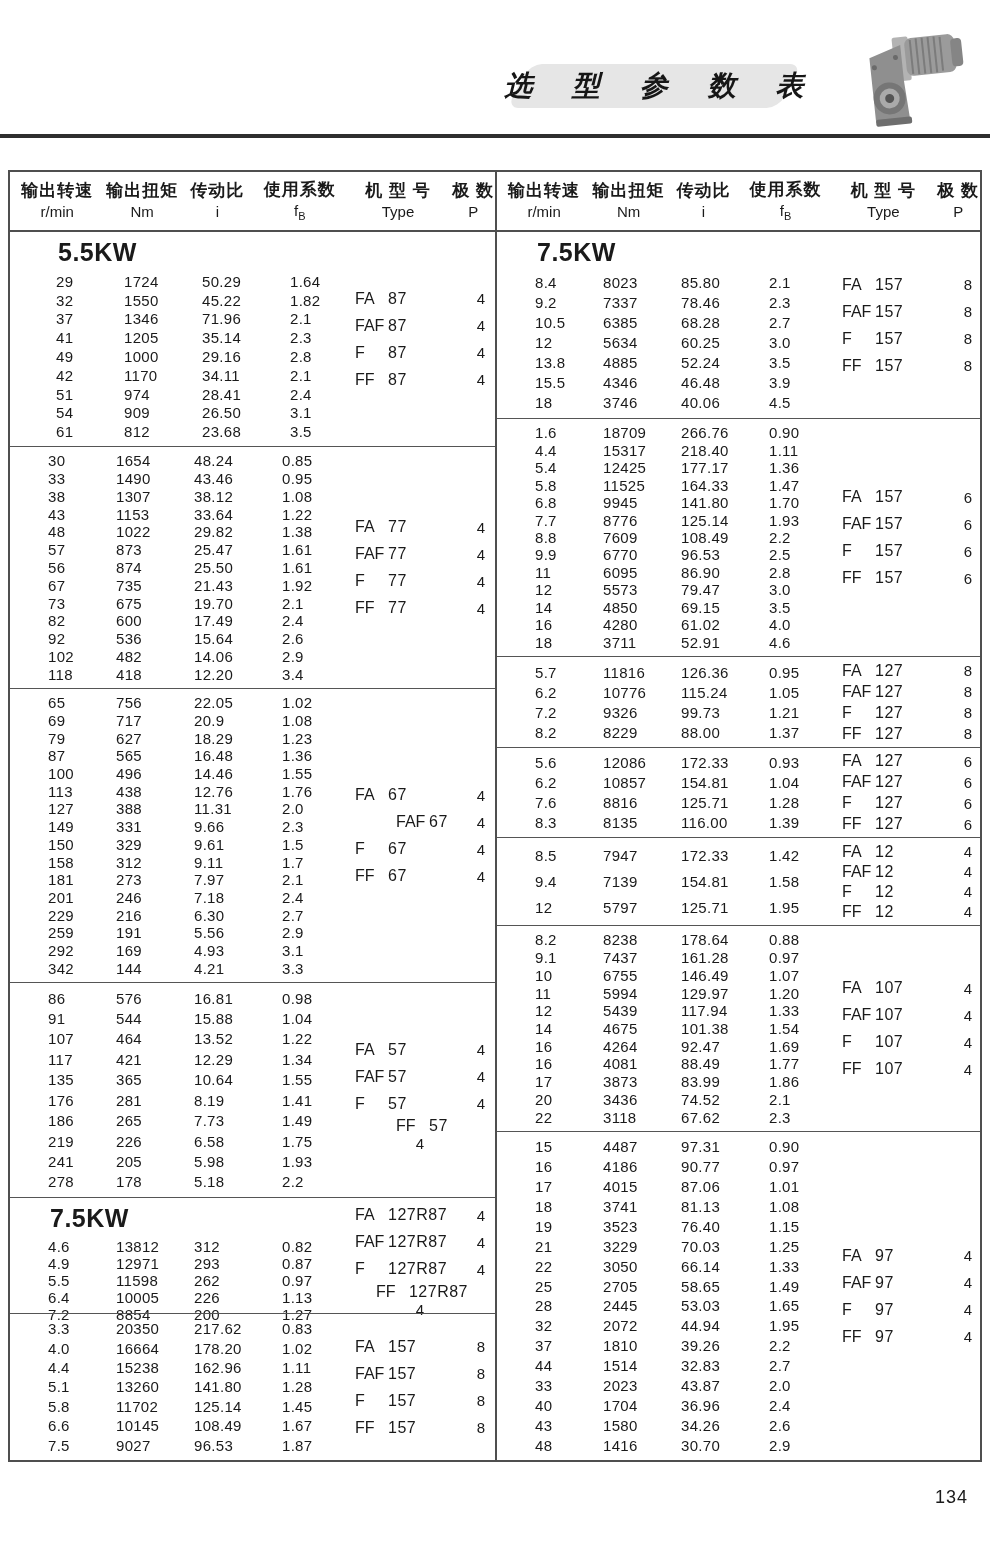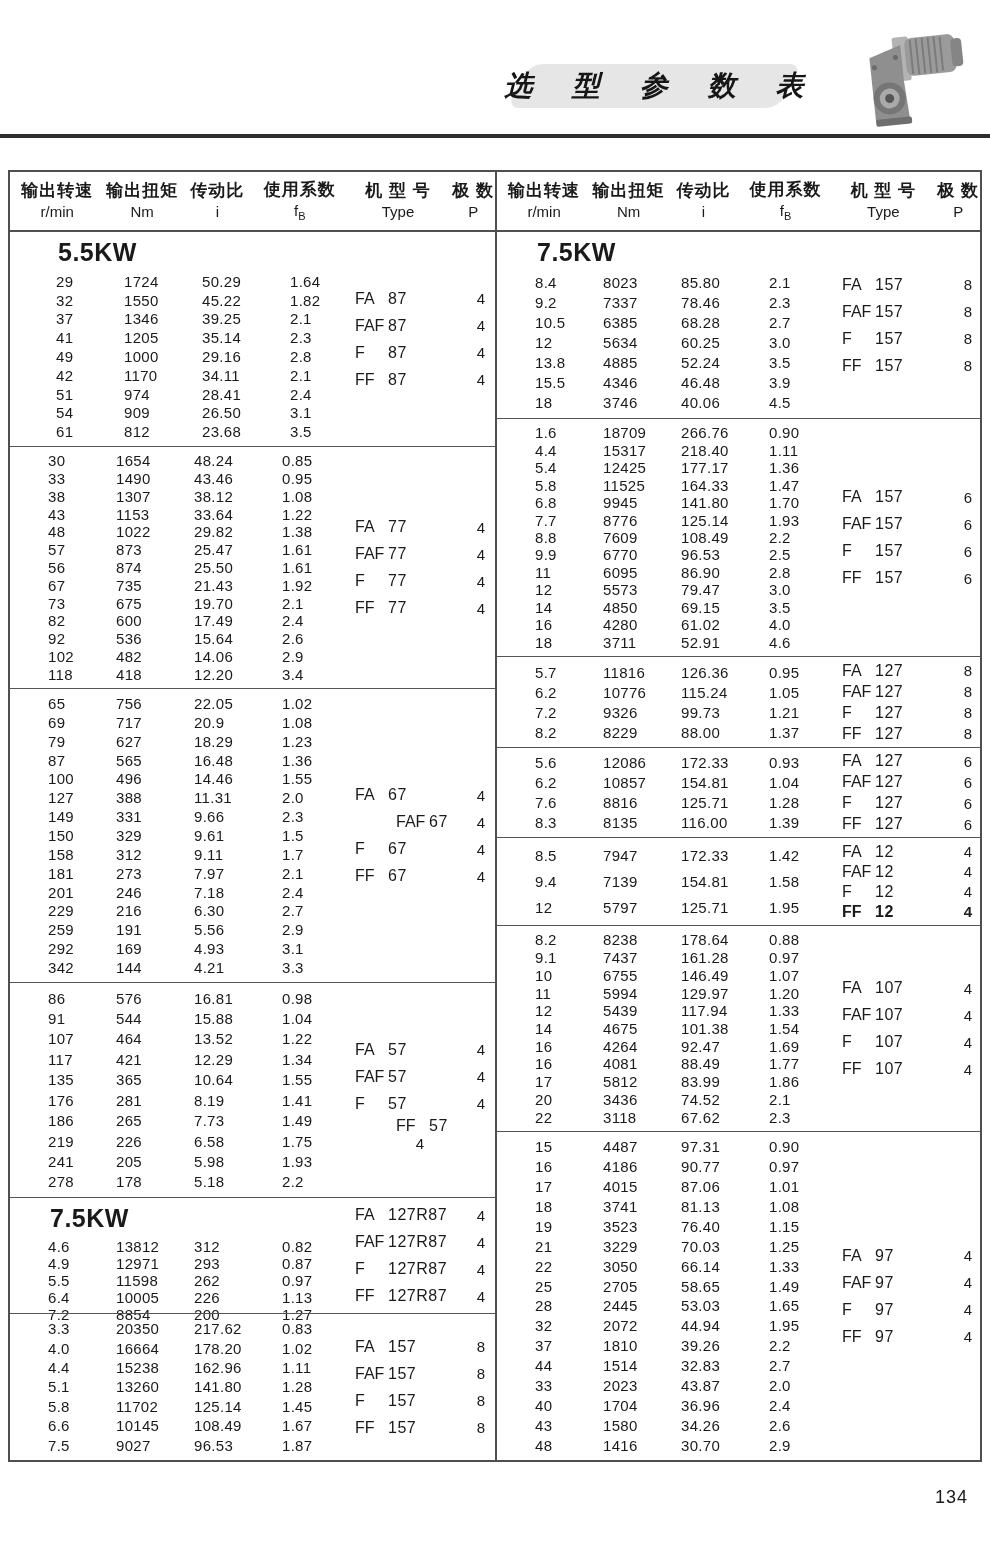--- a/index.html
+++ b/index.html
@@ -124,21 +124,21 @@
             </div>
             <div class="row">
               <span class="cell">32</span>
               <span class="cell">1550</span>
               <span class="cell">45.22</span>
               <span class="cell">1.82</span>
             </div>
             <div class="row">
               <span class="cell">37</span>
               <span class="cell">1346</span>
-              <span class="cell">39.25</span>
+              <span class="cell">71.96</span>
               <span class="cell">2.1</span>
             </div>
             <div class="row">
               <span class="cell">41</span>
               <span class="cell">1205</span>
               <span class="cell">35.14</span>
               <span class="cell">2.3</span>
             </div>
             <div class="row">
               <span class="cell">49</span>
@@ -316,20 +316,26 @@
               <span class="cell">16.48</span>
               <span class="cell">1.36</span>
             </div>
             <div class="row">
               <span class="cell">100</span>
               <span class="cell">496</span>
               <span class="cell">14.46</span>
               <span class="cell">1.55</span>
             </div>
             <div class="row">
+              <span class="cell">113</span>
+              <span class="cell">438</span>
+              <span class="cell">12.76</span>
+              <span class="cell">1.76</span>
+            </div>
+            <div class="row">
               <span class="cell">127</span>
               <span class="cell">388</span>
               <span class="cell">11.31</span>
               <span class="cell">2.0</span>
             </div>
             <div class="row">
               <span class="cell">149</span>
               <span class="cell">331</span>
               <span class="cell">9.66</span>
               <span class="cell">2.3</span>
@@ -524,21 +530,21 @@
               <span class="type-p">4</span>
             </div>
             <div class="type-line" style="height: 27px;">
               <span class="type-name"><span class="type-prefix">FAF</span><span class="type-size">127R87</span></span>
               <span class="type-p">4</span>
             </div>
             <div class="type-line" style="height: 27px;">
               <span class="type-name"><span class="type-prefix">F</span><span class="type-size">127R87</span></span>
               <span class="type-p">4</span>
             </div>
-            <div class="type-line" style="height: 27px;">
+            <div class="type-line" style="height: 27px; flex-direction: column;">
               <span class="type-name"><span class="type-prefix">FF</span><span class="type-size">127R87</span></span>
               <span class="type-p">4</span>
             </div>
           </div>
         </div>
         <div class="block sep" style="height: 147px;">
           <div class="rows">
             <div class="row">
               <span class="cell">3.3</span>
               <span class="cell">20350</span>
@@ -915,21 +921,21 @@
               <span class="type-p">4</span>
             </div>
             <div class="type-line" style="height: 20px;">
               <span class="type-name"><span class="type-prefix">FAF</span><span class="type-size">12</span></span>
               <span class="type-p">4</span>
             </div>
             <div class="type-line" style="height: 20px;">
               <span class="type-name"><span class="type-prefix">F</span><span class="type-size">12</span></span>
               <span class="type-p">4</span>
             </div>
-            <div class="type-line" style="height: 20px; font-weight: bold;">
+            <div class="type-line" style="height: 20px;">
               <span class="type-name"><span class="type-prefix">FF</span><span class="type-size">12</span></span>
               <span class="type-p">4</span>
             </div>
           </div>
         </div>
         <div class="block sep" style="height: 206px;">
           <div class="rows">
             <div class="row">
               <span class="cell">8.2</span>
               <span class="cell">8238</span>
@@ -973,21 +979,21 @@
               <span class="cell">1.69</span>
             </div>
             <div class="row">
               <span class="cell">16</span>
               <span class="cell">4081</span>
               <span class="cell">88.49</span>
               <span class="cell">1.77</span>
             </div>
             <div class="row">
               <span class="cell">17</span>
-              <span class="cell">5812</span>
+              <span class="cell">3873</span>
               <span class="cell">83.99</span>
               <span class="cell">1.86</span>
             </div>
             <div class="row">
               <span class="cell">20</span>
               <span class="cell">3436</span>
               <span class="cell">74.52</span>
               <span class="cell">2.1</span>
             </div>
             <div class="row">

